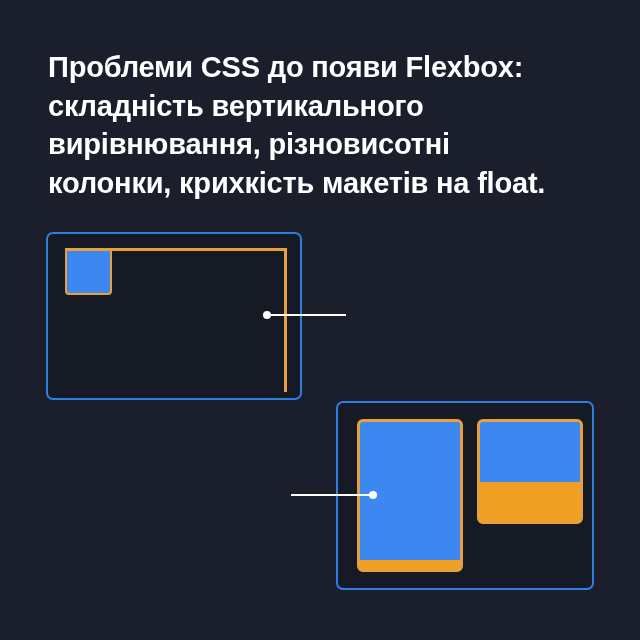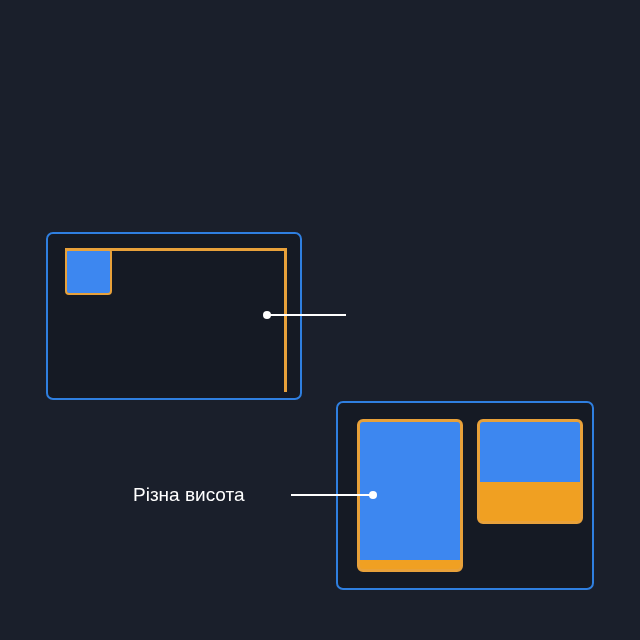--- a/index.html
+++ b/index.html
@@ -109,20 +109,24 @@
   #leader-dot-align  { left:263px; top:311px; }
 
   #leader-line-height{ left:291px; top:494px; width:82px; }
   #leader-dot-height { left:369px; top:491px; }
 </style>
 </head>
 <body>
 
 <div id="stage">
 
+  <h1 id="heading">Проблеми CSS до появи Flexbox:
+складність вертикального
+вирівнювання, різновисотні
+колонки, крихкість макетів на float.</h1>
 
   <div id="panel-align" class="panel">
     <div id="misaligned-box"></div>
     <div id="guide-horizontal"></div>
     <div id="guide-vertical"></div>
   </div>
 
   <div class="leader-dot" id="leader-dot-align"></div>
   <div class="leader-line" id="leader-line-align"></div>
 
@@ -130,17 +134,16 @@
     <div class="card" id="card-tall">
       <div class="fill-blue"></div>
       <div class="fill-orange"></div>
     </div>
     <div class="card" id="card-short">
       <div class="fill-blue"></div>
       <div class="fill-orange"></div>
     </div>
   </div>
 
-  <div class="callout-label" id="label-height">Різна висота</div>
   <div class="leader-line" id="leader-line-height"></div>
   <div class="leader-dot" id="leader-dot-height"></div>
 
 </div>
 
 </body></html>

